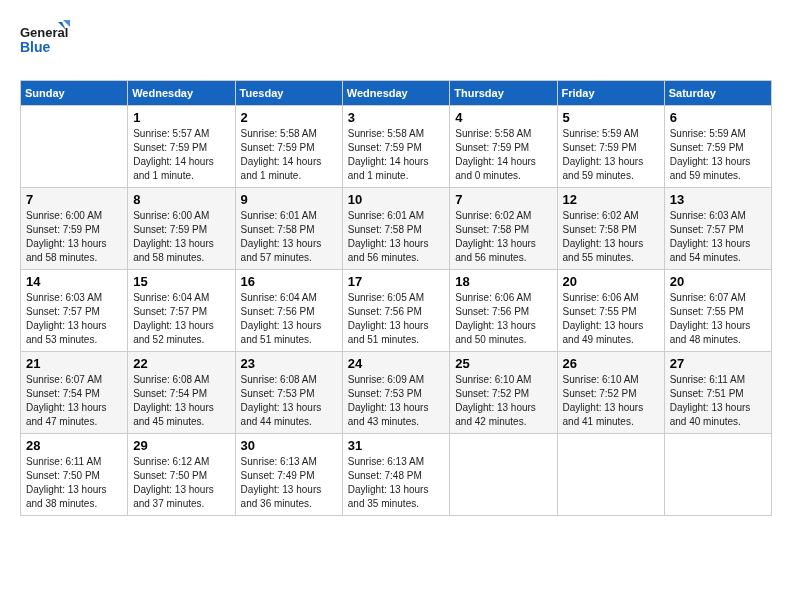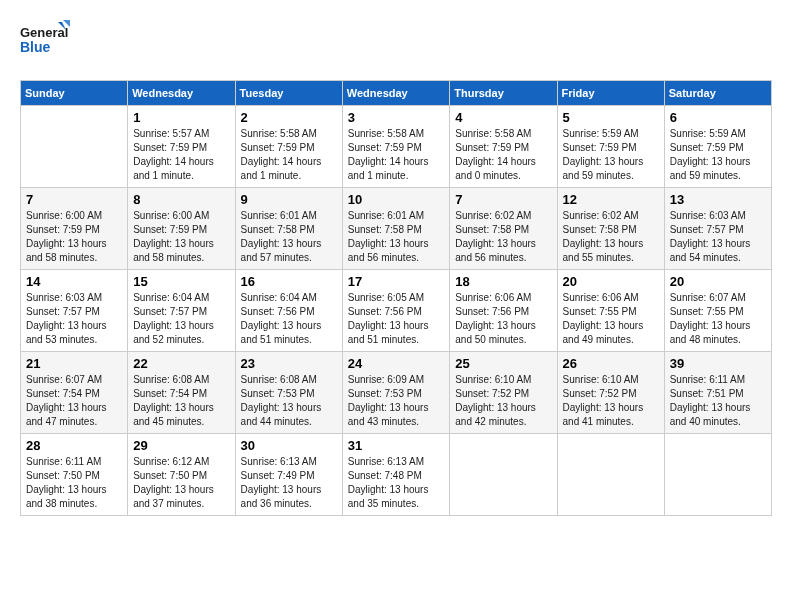--- a/index.html
+++ b/index.html
@@ -214,21 +214,21 @@
         </td>
         <td>
           <span class="day-number">25</span>
           <div class="day-info">Sunrise: 6:10 AM<br>Sunset: 7:52 PM<br>Daylight: 13 hours and 42 minutes.</div>
         </td>
         <td>
           <span class="day-number">26</span>
           <div class="day-info">Sunrise: 6:10 AM<br>Sunset: 7:52 PM<br>Daylight: 13 hours and 41 minutes.</div>
         </td>
         <td>
-          <span class="day-number">39</span>
+          <span class="day-number">27</span>
           <div class="day-info">Sunrise: 6:11 AM<br>Sunset: 7:51 PM<br>Daylight: 13 hours and 40 minutes.</div>
         </td>
       </tr>
       <tr>
         <td>
           <span class="day-number">28</span>
           <div class="day-info">Sunrise: 6:11 AM<br>Sunset: 7:50 PM<br>Daylight: 13 hours and 38 minutes.</div>
         </td>
         <td>
           <span class="day-number">29</span>

